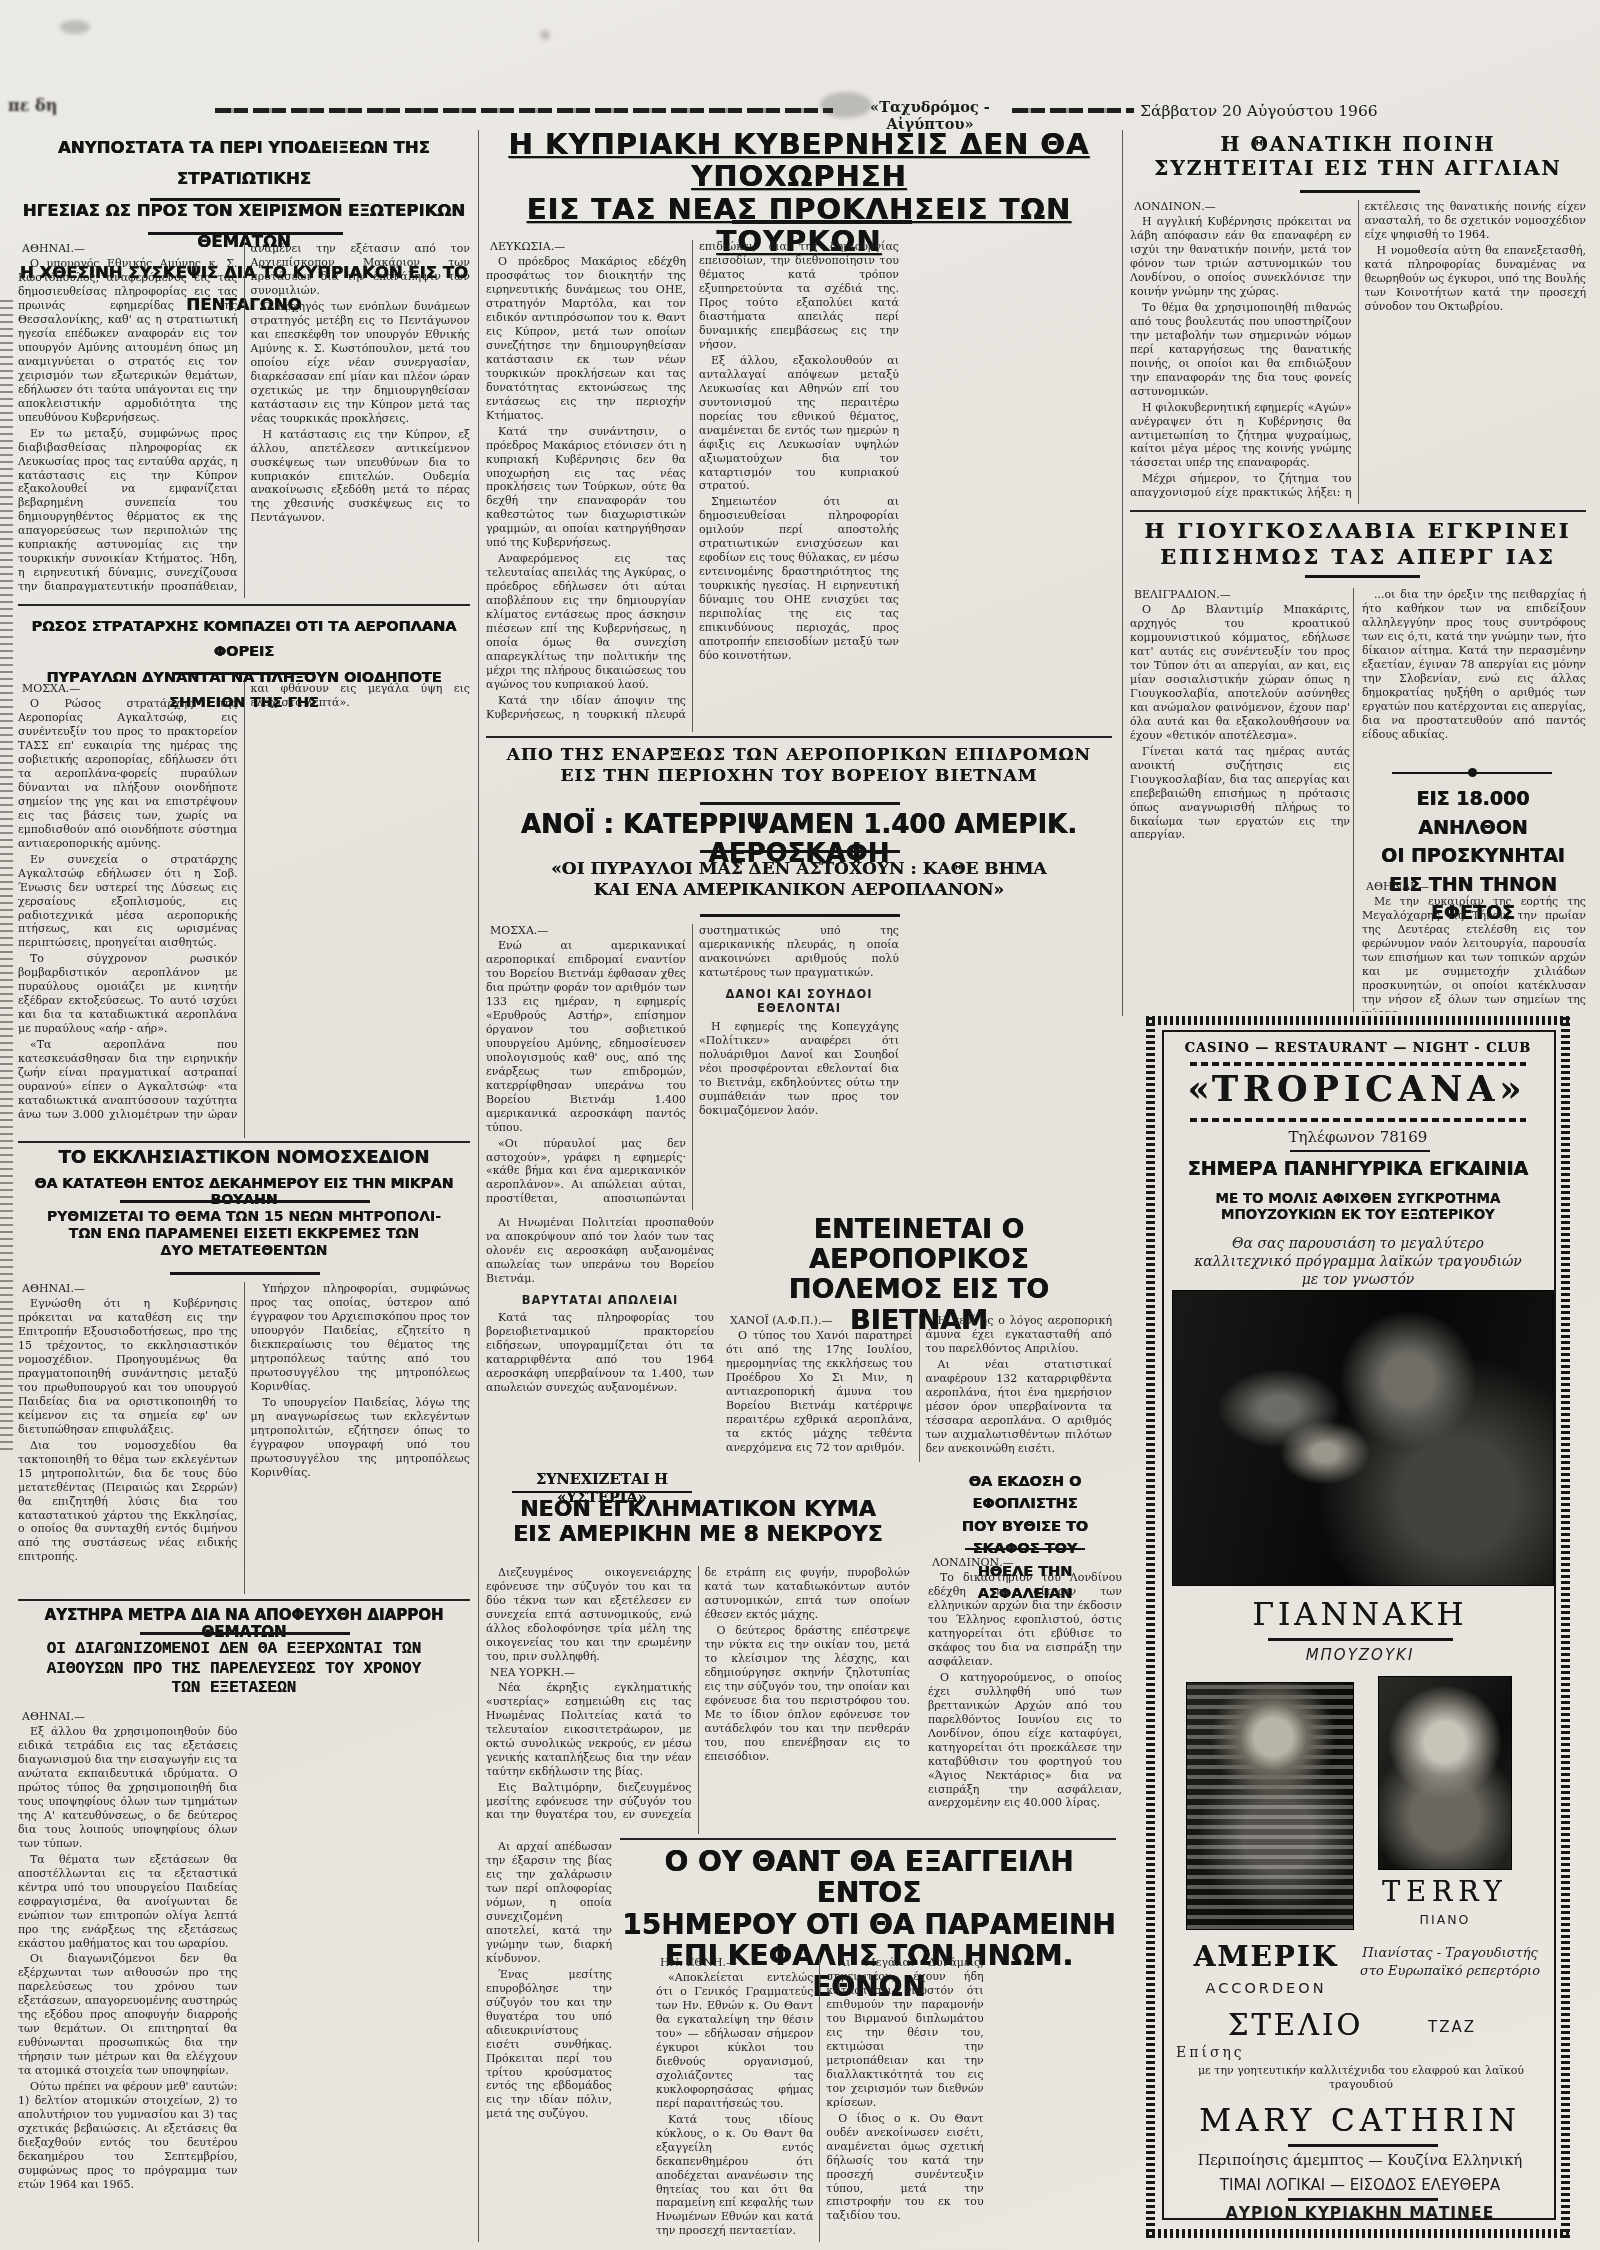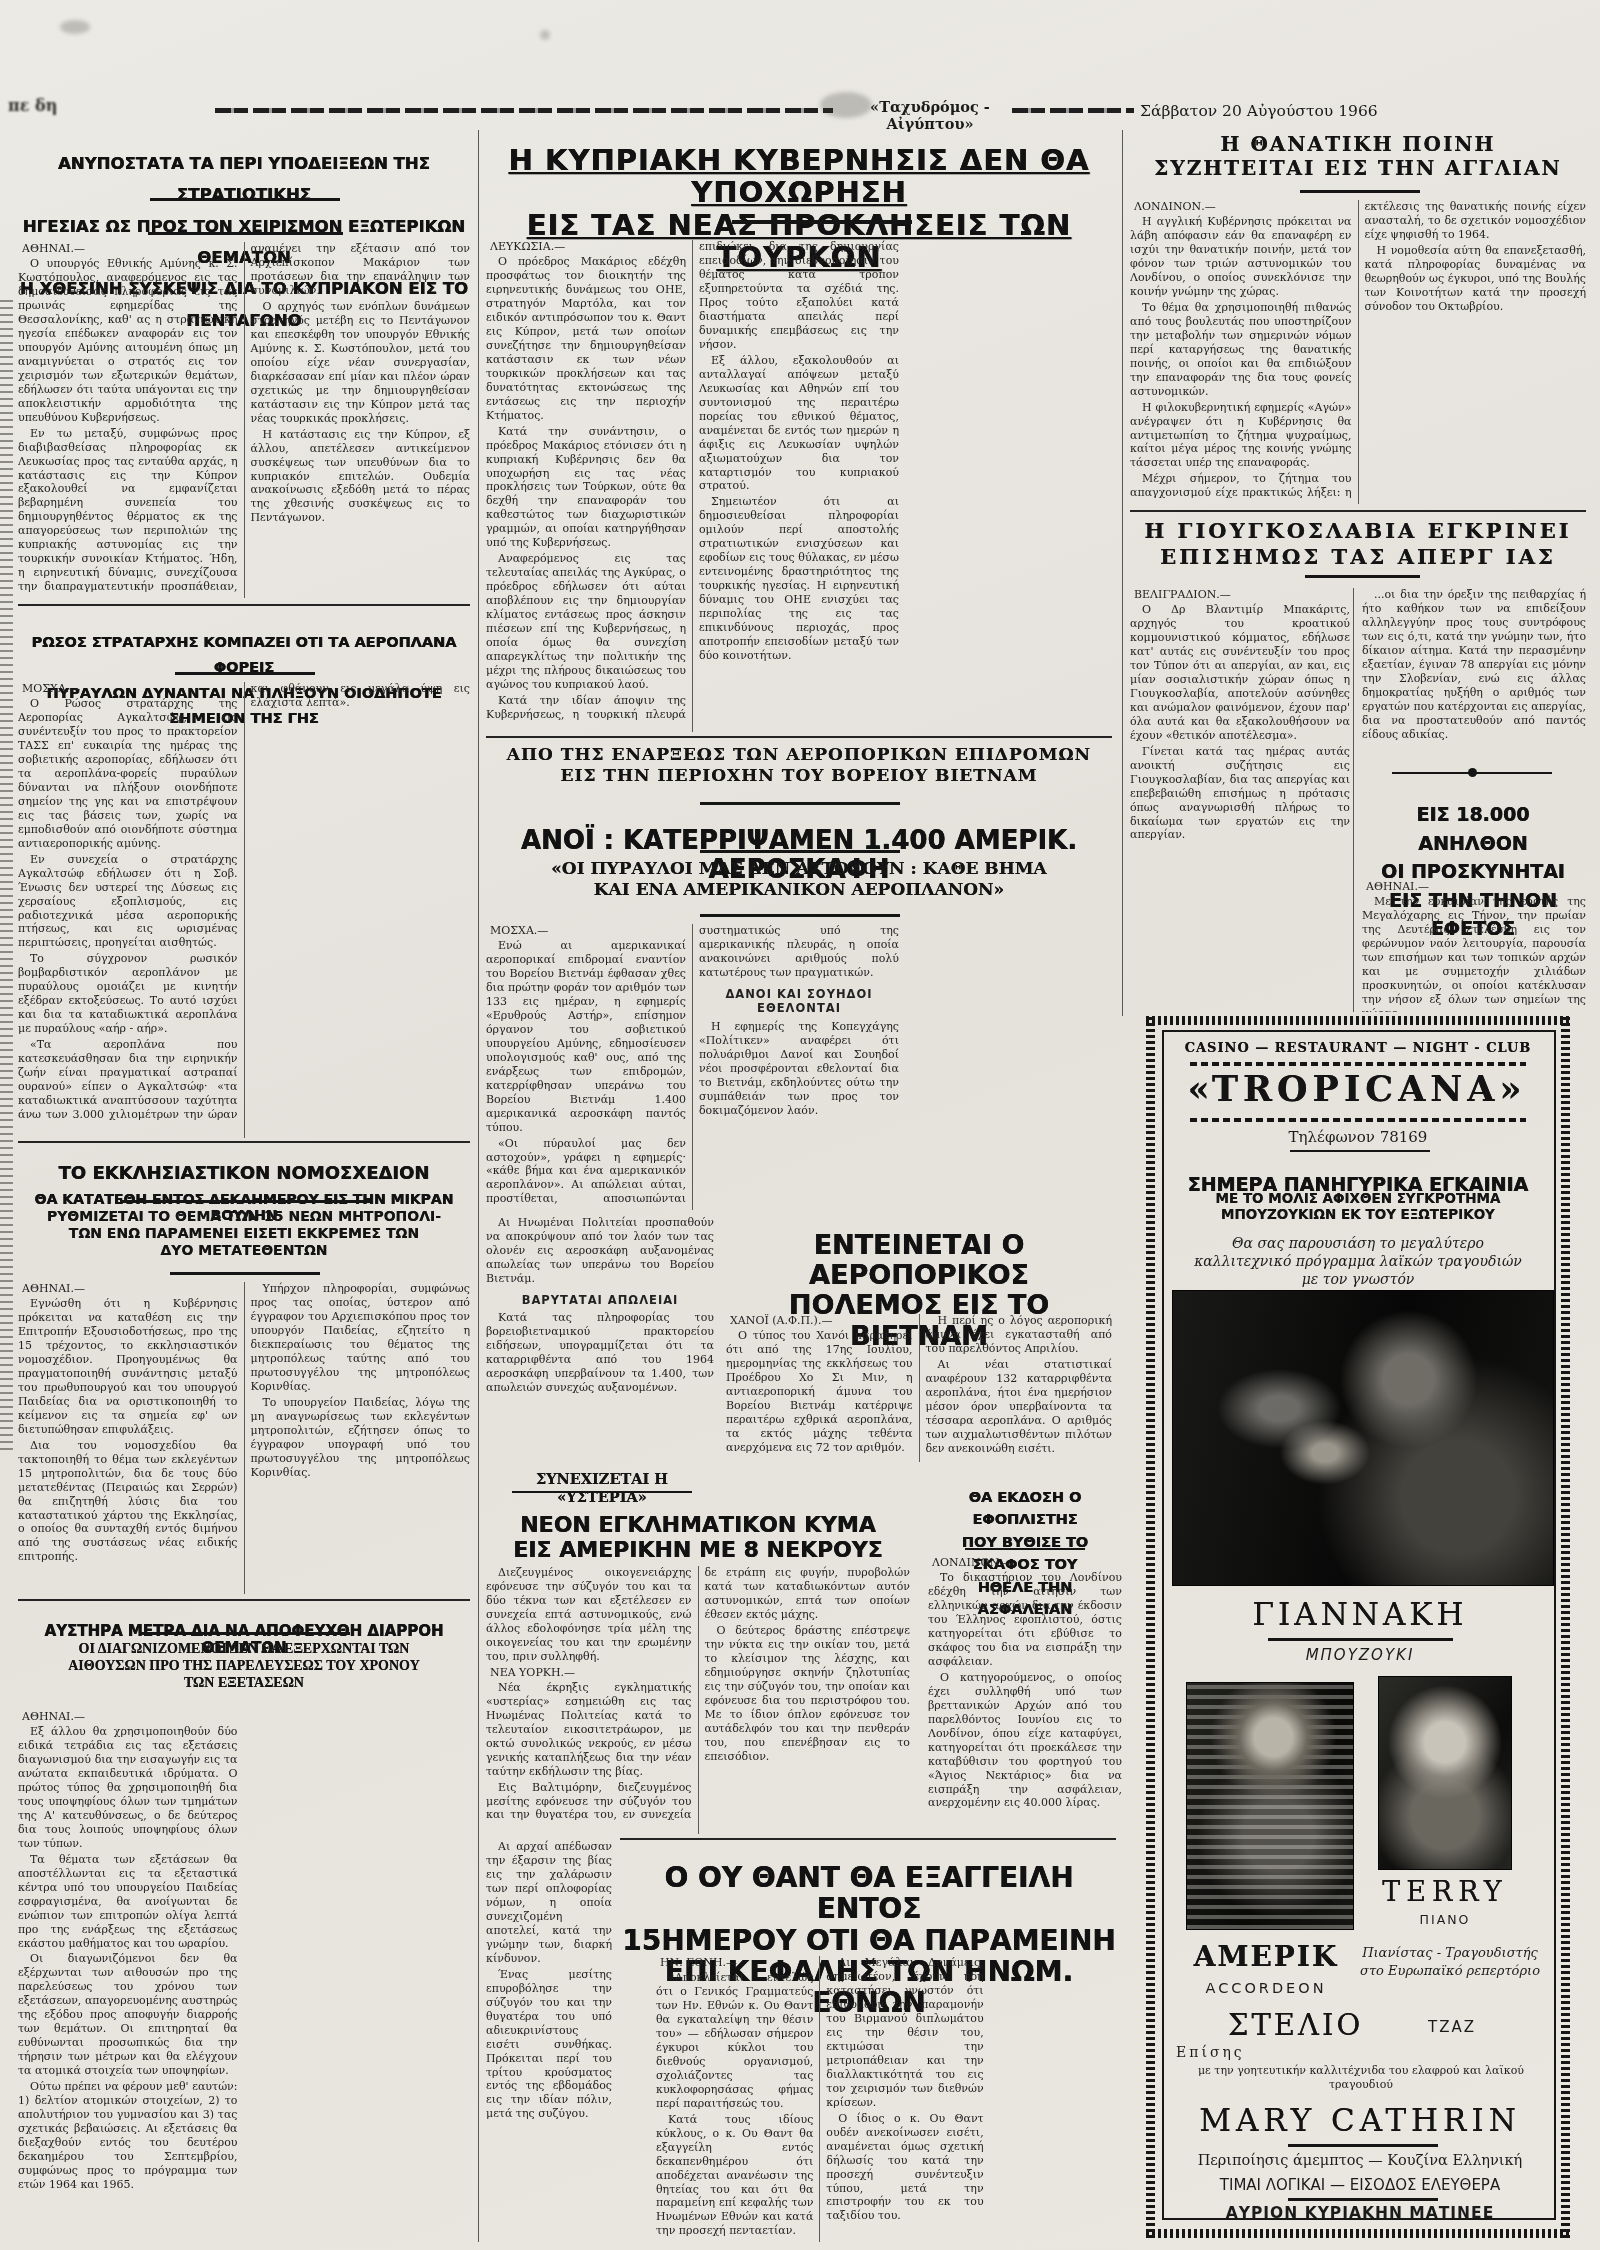--- a/index.html
+++ b/index.html
@@ -2,21 +2,21 @@
 <html><head>
 <meta charset="utf-8">
 <style>
   html,body{margin:0;padding:0;background:#b7b4ad;}
   .page{position:relative;width:1600px;height:2250px;margin:0 auto;overflow:hidden;
         background:linear-gradient(160deg,#eceae4 0%,#e4e2db 45%,#e9e7e0 100%);
         font-family:"DejaVu Serif",serif;color:#1b1b1b;}
   .abs{position:absolute;}
   
   .hg{font-family:"DejaVu Sans",sans-serif;font-weight:bold;color:#121212;text-align:center;
-      line-height:1.12;text-shadow:0 0 .6px #222,.4px .4px 0 #3a3a3a;margin-top:16px;}
+      line-height:1.12;text-shadow:0 0 .6px #222,.4px .4px 0 #3a3a3a;}
   .hs{font-family:"DejaVu Serif",serif;font-weight:bold;color:#141414;text-align:center;line-height:1.22;
       text-shadow:0 0 .4px #333;}
   .ital{font-style:italic;}
   .bodytxt{font-family:"DejaVu Serif",serif;font-size:11px;line-height:1.27;text-align:justify;
            color:#222;overflow:hidden;}
   .c2{column-count:2;column-gap:13px;column-rule:1px solid #5a5a55;column-fill:auto;}
   .c3{column-count:3;column-gap:13px;column-rule:1px solid #5a5a55;column-fill:auto;}
   .para{margin:0 0 2px;text-indent:12px;}
   .dateline{margin:0 0 1px;text-indent:4px;}
   .crosshead{text-align:center;font-weight:bold;font-family:"DejaVu Sans",sans-serif;
@@ -109,21 +109,21 @@
       <p class="dateline">ΑΘΗΝΑΙ.—</p>
       <p class="para">Εγνώσθη ότι η Κυβέρνησις πρόκειται να καταθέση εις την Επιτροπήν Εξουσιοδοτήσεως, προ της 15 τρέχοντος, το εκκλησιαστικόν νομοσχέδιον. Προηγουμένως θα πραγματοποιηθή συνάντησις μεταξύ του πρωθυπουργού και του υπουργού Παιδείας δια να οριστικοποιηθή το κείμενον εις τα σημεία εφ' ων διετυπώθησαν επιφυλάξεις.</p>
       <p class="para">Δια του νομοσχεδίου θα τακτοποιηθή το θέμα των εκλεγέντων 15 μητροπολιτών, δια δε τους δύο μετατεθέντας (Πειραιώς και Σερρών) θα επιζητηθή λύσις δια του καταστατικού χάρτου της Εκκλησίας, ο οποίος θα συνταχθή εντός διμήνου από της συστάσεως νέας ειδικής επιτροπής.</p>
       <p class="para">Υπήρχον πληροφορίαι, συμφώνως προς τας οποίας, ύστερον από έγγραφον του Αρχιεπισκόπου προς τον υπουργόν Παιδείας, εζητείτο η διεκπεραίωσις του θέματος της μητροπόλεως ταύτης από του πρωτοσυγγέλου της μητροπόλεως Κορινθίας.</p>
       <p class="para">Το υπουργείον Παιδείας, λόγω της μη αναγνωρίσεως των εκλεγέντων μητροπολιτών, εζήτησεν όπως το έγγραφον υπογραφή υπό του πρωτοσυγγέλου της μητροπόλεως Κορινθίας.</p>
     </div>
 
   <div class="abs hrx" style="left:18px;top:1599px;width:452px;height:2px;"></div>
   <div class="abs hg" style="left:18px;top:1607px;width:452px;height:24px;font-size:15px;">ΑΥΣΤΗΡΑ ΜΕΤΡΑ ΔΙΑ ΝΑ ΑΠΟΦΕΥΧΘΗ ΔΙΑΡΡΟΗ ΘΕΜΑΤΩΝ</div>
   <div class="abs bar" style="left:140px;top:1632px;width:210px;height:3px;"></div>
-  <div class="abs hs" style="left:18px;top:1640px;width:452px;height:62px;font-size:14px;font-family:Liberation Serif, serif;">
+  <div class="abs hs" style="left:8px;top:1640px;width:452px;height:62px;font-size:16px;font-family:Liberation Mono, monospace;">
     <div>ΟΙ ΔΙΑΓΩΝΙΖΟΜΕΝΟΙ ΔΕΝ ΘΑ ΕΞΕΡΧΩΝΤΑΙ ΤΩΝ</div>
     <div>ΑΙΘΟΥΣΩΝ ΠΡΟ ΤΗΣ ΠΑΡΕΛΕΥΣΕΩΣ ΤΟΥ ΧΡΟΝΟΥ</div>
     <div>ΤΩΝ ΕΞΕΤΑΣΕΩΝ</div>
   </div>
   <div class="abs bodytxt c2" style="left:18px;top:1710px;width:452px;height:532px;">
       <p class="dateline">ΑΘΗΝΑΙ.—</p>
       <p class="para">Εξ άλλου θα χρησιμοποιηθούν δύο ειδικά τετράδια εις τας εξετάσεις διαγωνισμού δια την εισαγωγήν εις τα ανώτατα εκπαιδευτικά ιδρύματα. Ο πρώτος τύπος θα χρησιμοποιηθή δια τους υποψηφίους όλων των τμημάτων της Α' κατευθύνσεως, ο δε δεύτερος δια τους λοιπούς υποψηφίους όλων των τύπων.</p>
       <p class="para">Τα θέματα των εξετάσεων θα αποστέλλωνται εις τα εξεταστικά κέντρα υπό του υπουργείου Παιδείας εσφραγισμένα, θα ανοίγωνται δε ενώπιον των επιτροπών ολίγα λεπτά προ της ενάρξεως της εξετάσεως εκάστου μαθήματος και του ωραρίου.</p>
       <p class="para">Οι διαγωνιζόμενοι δεν θα εξέρχωνται των αιθουσών προ της παρελεύσεως του χρόνου των εξετάσεων, απαγορευομένης αυστηρώς της εξόδου προς αποφυγήν διαρροής των θεμάτων. Οι επιτηρηταί θα ευθύνωνται προσωπικώς δια την τήρησιν των μέτρων και θα ελέγχουν τα ατομικά στοιχεία των υποψηφίων.</p>
       <p class="para">Ούτω πρέπει να φέρουν μεθ' εαυτών: 1) δελτίον ατομικών στοιχείων, 2) το απολυτήριον του γυμνασίου και 3) τας σχετικάς βεβαιώσεις. Αι εξετάσεις θα διεξαχθούν εντός του δευτέρου δεκαημέρου του Σεπτεμβρίου, συμφώνως προς το πρόγραμμα των ετών 1964 και 1965.</p>

